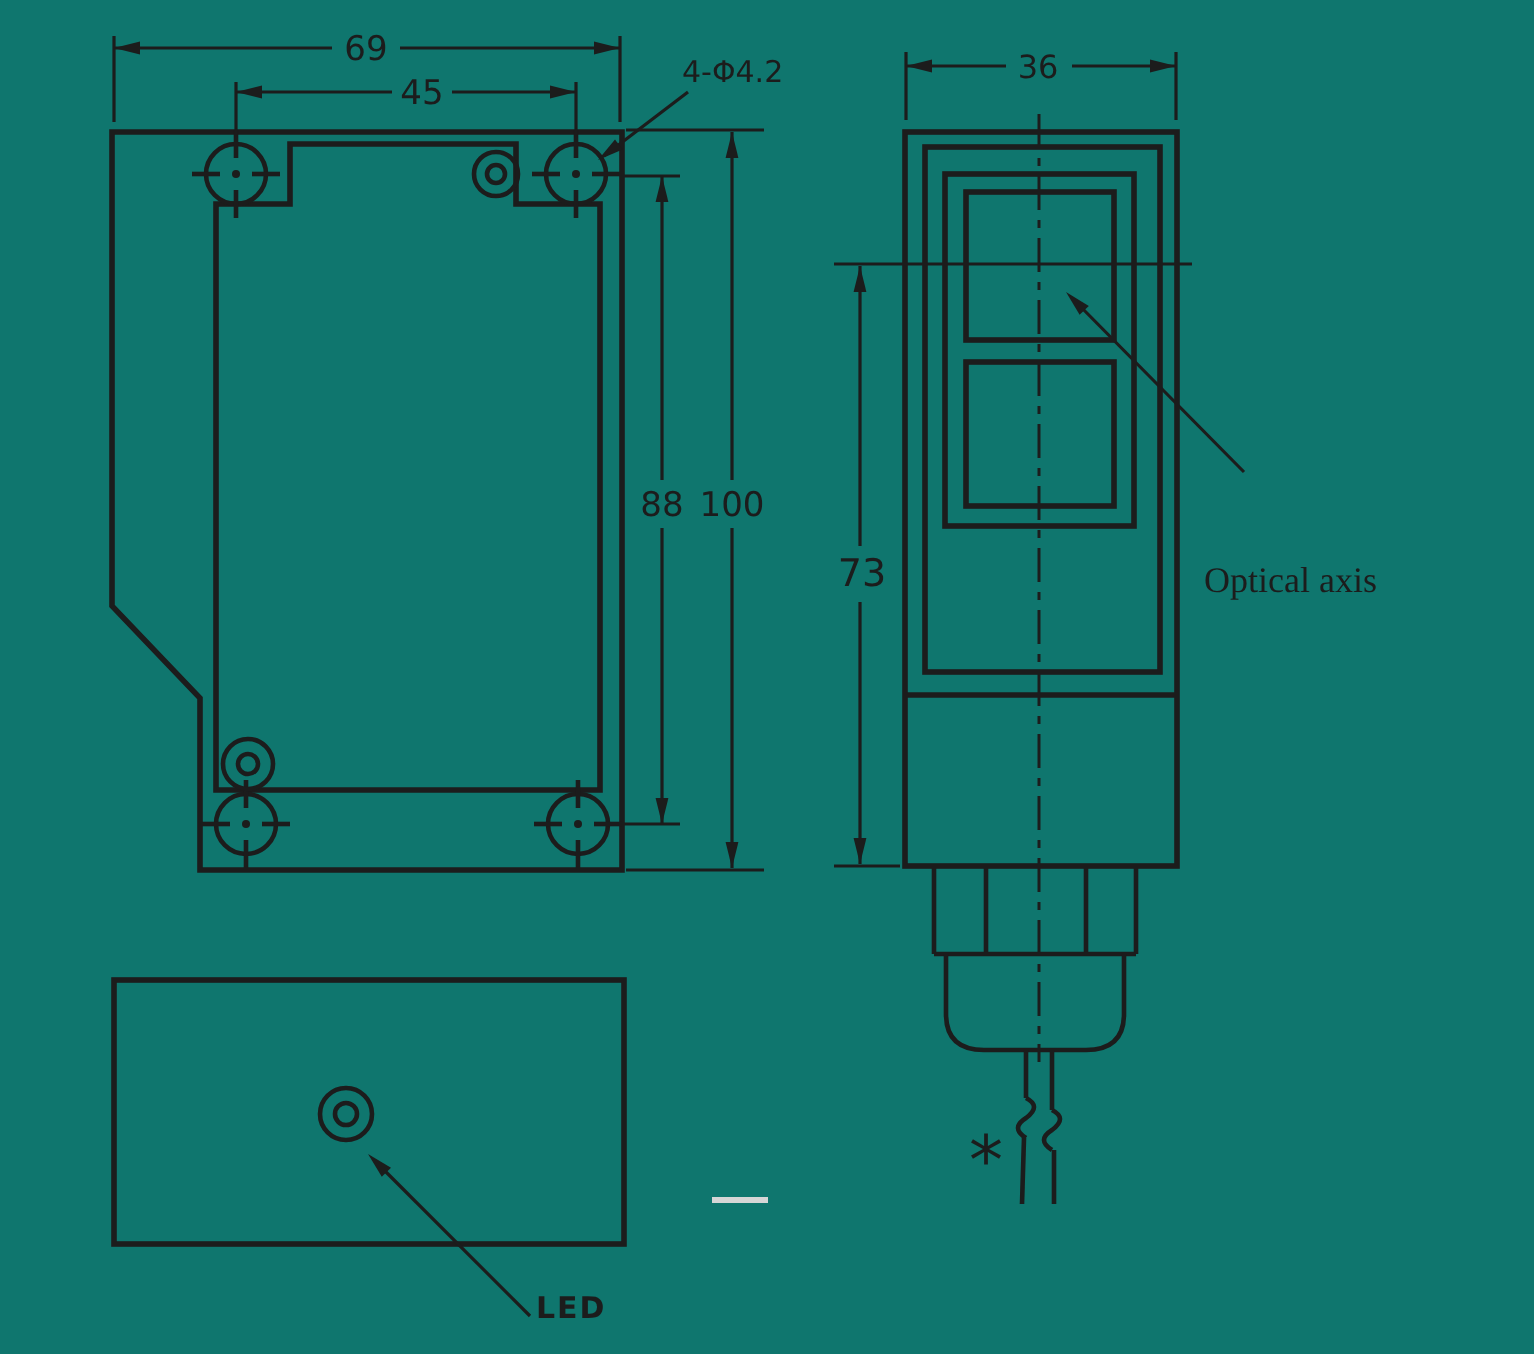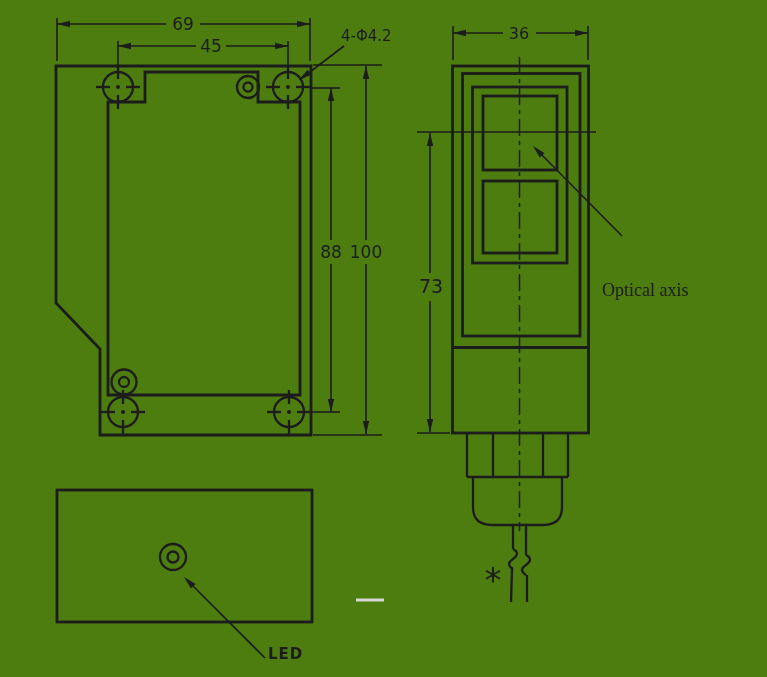--- a/index.html
+++ b/index.html
@@ -1,16 +1,16 @@
 <!DOCTYPE html>
 <html><head>
 <meta charset="utf-8">
 <style>
   html,body{margin:0;padding:0;background:#ffffff;}
-  .stage{position:relative;width:767px;height:677px;background:#4d7c0f;overflow:hidden;}
+  .stage{position:relative;width:767px;height:677px;background:#0f766e;overflow:hidden;}
   svg{display:block;}
   .ol{stroke:#1c1c1c;fill:none;stroke-width:2.8;}
   .ml{stroke:#1c1c1c;fill:none;stroke-width:2.3;}
   .dl{stroke:#1c1c1c;fill:none;stroke-width:1.6;}
   .cl{stroke:#1c1c1c;fill:none;stroke-width:1.5;}
   .cl-dash{stroke-dasharray:17 5 4 5;}
   .ah{fill:#1c1c1c;stroke:none;}
   .dot{fill:#1c1c1c;stroke:none;}
   text{fill:#1c1c1c;font-family:"DejaVu Sans",sans-serif;}
   .num{font-size:17px;}

